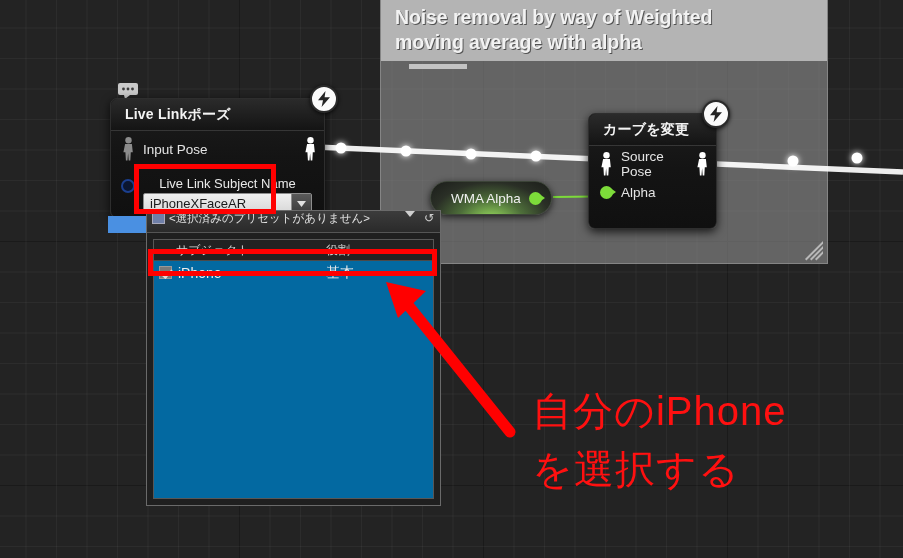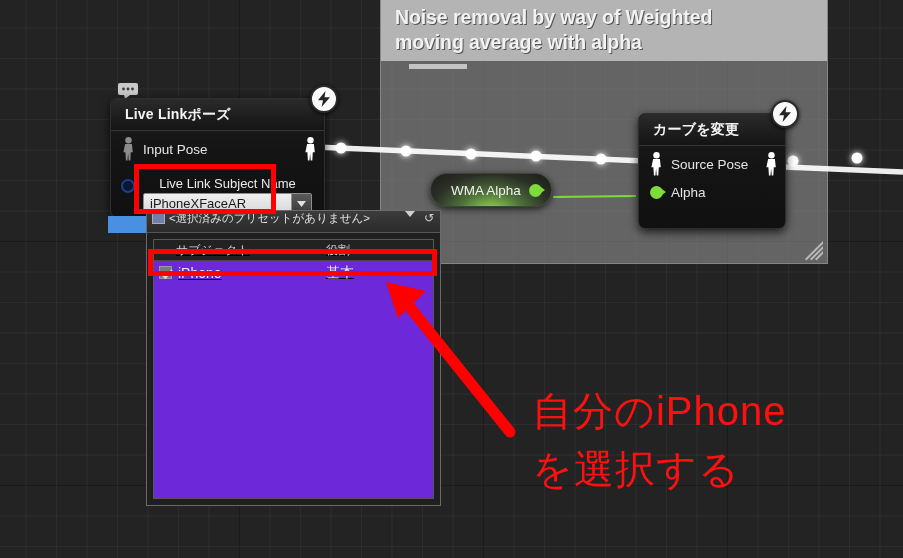--- a/index.html
+++ b/index.html
@@ -200,23 +200,22 @@
     border-left: 5px solid transparent;
     border-right: 5px solid transparent;
     border-top: 6px solid #cfcfcf;
     margin: 0 9px 0 4px;
   }
   .popup-topbar .pt-reset { font-size: 12px; color: #cfcfcf; margin-right: 2px; }
 
   .popup-inner {
     position: absolute;
     left: 6px; top: 28px; right: 6px; bottom: 6px;
-    background: #6d28d9;
+    background: #0369a1;
     border: 1px solid #575757;
-    text-decoration: underline;
   }
   .tbl-head { display: flex; height: 21px; align-items: center;
     border-bottom: 1px solid #4a4a4a; background: #222; }
   .tbl-head .th { font-size: 12px; color: #d6d6d6; }
   .tbl-row { display: flex; height: 23px; align-items: center; }
   .tbl-row .td { font-size: 14px; color: #ededed; }
   .chk {
     width: 13px; height: 13px;
     background: #7a7a7a;
     border: 1px solid #9a9a9a;
@@ -342,21 +341,21 @@
         </div>
       </div>
     </div>
     <div class="bolt-badge" style="right:-14px; top:-14px;">
       <svg width="14" height="16" viewBox="0 0 14 16">
           <polygon points="8.5,0 1,9.2 6,9.2 4.6,16 13,6.3 7.6,6.3" fill="#242424"></polygon>
         </svg>
     </div>
   </div>
 
-  <div class="bp-node" style="left:638px; top:113px; width:148px;">
+  <div class="bp-node" style="left:588px; top:113px; width:129px;">
     <div class="node-title">カーブを変更</div>
     <div class="node-body" style="padding-bottom:22px;">
       <div class="pin-row">
         <span class="pin-pose">
           <svg width="11" height="24" viewBox="0 0 11 24">
             <circle cx="5.5" cy="3.3" r="3.2" fill="#ffffff"></circle>
             <path d="M2.1 7 h6.8 l.9 8.2 h-2 l-.5 8.4 h-1.6 l-.6 -7.4 l-.6 7.4 h-1.6 l-.5 -8.4 h-2 z" fill="#ffffff"></path>
           </svg>
         </span>
         <span class="pin-label">Source Pose</span>
@@ -372,21 +371,21 @@
         <span class="pin-label">Alpha</span>
       </div>
     </div>
     <div class="bolt-badge" style="right:-14px; top:-14px;">
       <svg width="14" height="16" viewBox="0 0 14 16">
           <polygon points="8.5,0 1,9.2 6,9.2 4.6,16 13,6.3 7.6,6.3" fill="#242424"></polygon>
         </svg>
     </div>
   </div>
 
-  <div class="pill-node" style="left:430px; top:173px;">
+  <div class="pill-node" style="left:430px; top:181px;">
     <span class="pill-label">WMA Alpha</span>
     <span class="pin-dot" style="background:#7ddb3a;color:#7ddb3a;margin:0;"></span>
   </div>
 
   <div class="blue-chip"></div>
 
   <div class="popup">
     <div class="popup-topbar">
       <span class="pt-icon"></span>
       <span class="pt-text">&lt;選択済みのプリセットがありません&gt;</span>

